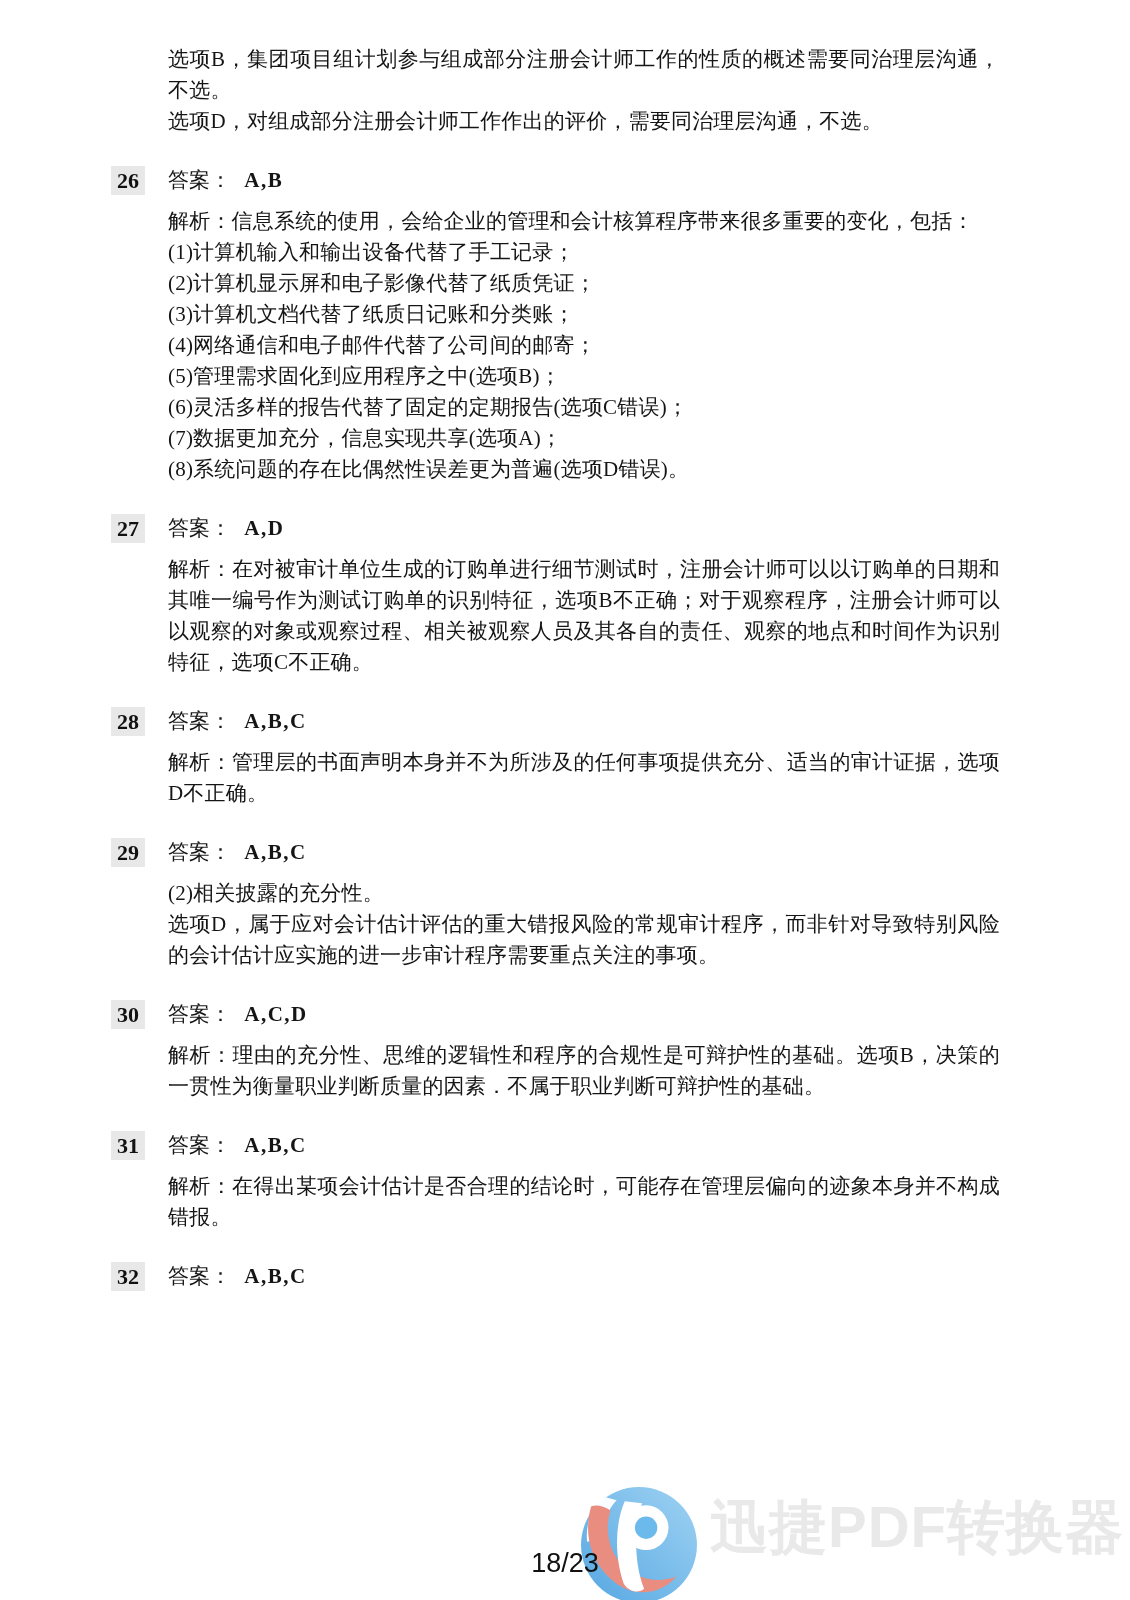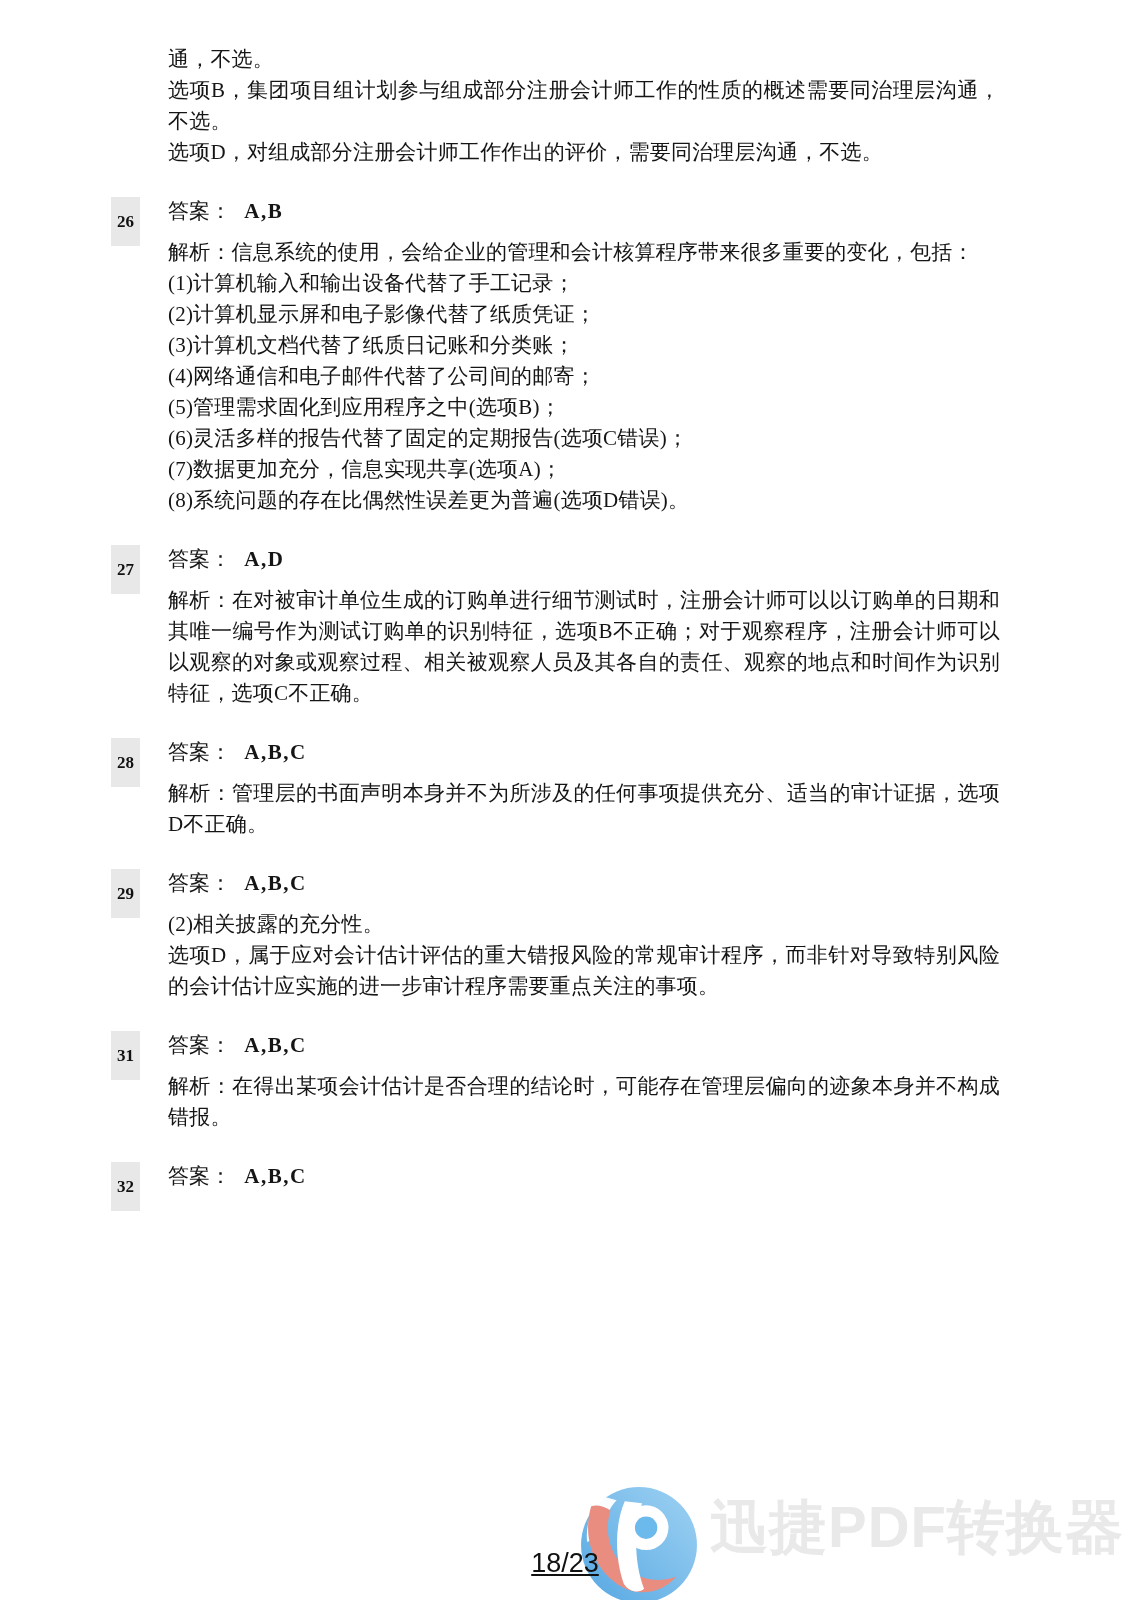--- a/index.html
+++ b/index.html
@@ -24,41 +24,40 @@
     text-justify: inter-character;
     letter-spacing: 0.2px;
   }
   .item { position: relative; margin-top: 28px; }
   .item-head { font-size: 21px; line-height: 31px; margin-bottom: 10px; }
   .num {
     position: absolute;
     left: -57px; top: 1px;
     background: #e8e8e8;
     font-weight: bold;
-    font-size: 17px;
+    font-size: 22px;
     line-height: 29px;
-    padding: 10px 6px;
+    padding: 0 6px;
     color: #111;
   }
   .ans-label { font-size: 21px; }
   .ans {
     font-weight: bold;
     margin-left: 8px;
     letter-spacing: 1.5px;
   }
   .footer {
     position: absolute;
     top: 1548px; left: 0;
     width: 100%;
     text-align: center;
     font-family: "Liberation Sans", "DejaVu Sans", sans-serif;
     font-size: 27px;
     color: #111;
     z-index: 2;
-    text-decoration: underline;
   }
   .watermark {
     position: absolute;
     left: 578px; top: 1484px;
     display: flex;
     align-items: flex-start;
     z-index: 1;
   }
   .wm-logo { width: 122px; height: 122px; flex: 0 0 auto; }
   .wm-text {
@@ -73,21 +72,20 @@
     white-space: nowrap;
   }
 </style>
 </head>
 <body>
 
 <div class="page">
 
   <div class="content">
     <div id="intro">
-        <p class="para">通，不选。</p>
         <p class="para">选项B，集团项目组计划参与组成部分注册会计师工作的性质的概述需要同治理层沟通，不选。</p>
         <p class="para">选项D，对组成部分注册会计师工作作出的评价，需要同治理层沟通，不选。</p>
       </div>
     <div id="items">
         <section class="item">
     <div class="item-head">
       <span class="num">26</span>
       <span class="ans-label">答案：</span>
       <span class="ans">A,B</span>
     </div>
@@ -129,20 +127,30 @@
       <span class="ans-label">答案：</span>
       <span class="ans">A,B,C</span>
     </div>
     <div class="item-body">
             <p class="para">(2)相关披露的充分性。</p>
             <p class="para">选项D，属于应对会计估计评估的重大错报风险的常规审计程序，而非针对导致特别风险的会计估计应实施的进一步审计程序需要重点关注的事项。</p>
           </div>
   </section>
         <section class="item">
     <div class="item-head">
+      <span class="num">30</span>
+      <span class="ans-label">答案：</span>
+      <span class="ans">A,C,D</span>
+    </div>
+    <div class="item-body">
+            <p class="para">解析：理由的充分性、思维的逻辑性和程序的合规性是可辩护性的基础。选项B，决策的一贯性为衡量职业判断质量的因素．不属于职业判断可辩护性的基础。</p>
+          </div>
+  </section>
+        <section class="item">
+    <div class="item-head">
       <span class="num">31</span>
       <span class="ans-label">答案：</span>
       <span class="ans">A,B,C</span>
     </div>
     <div class="item-body">
             <p class="para">解析：在得出某项会计估计是否合理的结论时，可能存在管理层偏向的迹象本身并不构成错报。</p>
           </div>
   </section>
         <section class="item">
     <div class="item-head">

